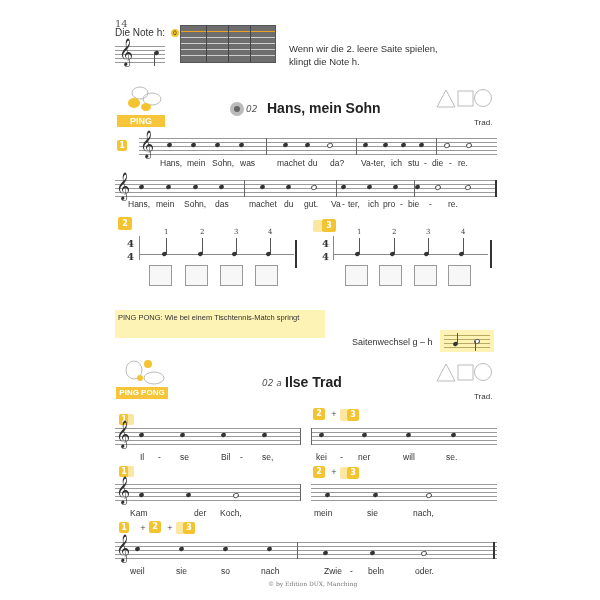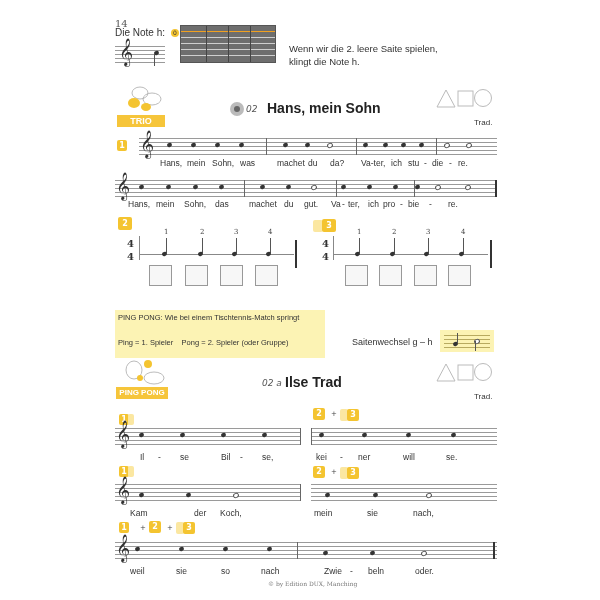--- a/index.html
+++ b/index.html
@@ -66,21 +66,21 @@
 <div class="abs sans" style="left:289px;top:56px;font-size:9.5px;color:#333;">klingt die Note h.</div>
 
 <div class="abs" style="left:120px;top:85px;width:45px;height:28px;">
   <svg width="45" height="28">
       <ellipse cx="20" cy="8" rx="8" ry="6" fill="none" stroke="#aaa" stroke-width="0.8"></ellipse>
       <ellipse cx="32" cy="14" rx="9" ry="6" fill="none" stroke="#aaa" stroke-width="0.8"></ellipse>
       <ellipse cx="14" cy="18" rx="6" ry="5" fill="#f4c430"></ellipse>
       <ellipse cx="26" cy="22" rx="5" ry="4" fill="#f4c430"></ellipse>
     </svg>
 </div>
-<div class="label-box" style="left:117px;top:115px;width:48px;height:12px;line-height:12px;">TRIO</div>
+<div class="label-box" style="left:117px;top:115px;width:48px;height:12px;line-height:12px;">PING</div>
 
 <div class="abs" style="left:230px;top:102px;width:14px;height:14px;border-radius:50%;background:#bbb;">
   <div class="abs" style="left:4px;top:4px;width:6px;height:6px;border-radius:50%;background:#666;"></div>
 </div>
 <div class="abs" style="left:246px;top:104px;font-size:9px;color:#555;font-style:italic;">02</div>
 <div class="title" style="left:267px;top:100px;">Hans, mein Sohn</div>
 
 <div class="abs shapes" style="left:435px;top:88px;">
   <svg width="58" height="20">
       <polygon points="2,19 11,2 20,19" fill="none" stroke="#bbb" stroke-width="1"></polygon>
@@ -220,23 +220,22 @@
 <div class="note" style="left:390px;top:252px;"></div>
 <div class="stem" style="left:428px;top:238px;height:15px;"></div>
 <div class="note" style="left:424px;top:252px;"></div>
 <div class="stem" style="left:463px;top:238px;height:15px;"></div>
 <div class="note" style="left:459px;top:252px;"></div>
 <div class="card" style="left:345px;top:265px;"></div>
 <div class="card" style="left:379px;top:265px;"></div>
 <div class="card" style="left:414px;top:265px;"></div>
 <div class="card" style="left:448px;top:265px;"></div>
 
-<div class="yellow-box" style="left:115px;top:310px;width:210px;height:48px;">
+<div class="yellow-box" style="left:115px;top:310px;width:210px;height:28px;">
   <div class="abs sans" style="left:3px;top:3px;font-size:7.5px;color:#333;white-space:nowrap;">PING PONG: Wie bei einem Tischtennis-Match springt</div>
-  <div class="abs sans" style="left:3px;top:28px;font-size:7.5px;color:#333;white-space:pre;">Ping = 1. Spieler    Pong = 2. Spieler (oder Gruppe)</div>
 </div>
 <div class="abs sans" style="left:352px;top:337px;font-size:9px;color:#333;">Saitenwechsel g – h</div>
 <div class="yellow-box" style="left:440px;top:330px;width:54px;height:22px;">
   <div class="abs" style="left:4px;right:4px;top:5px;height:1px;background:#b8aa60;"></div>
   <div class="abs" style="left:4px;right:4px;top:9px;height:1px;background:#b8aa60;"></div>
   <div class="abs" style="left:4px;right:4px;top:13px;height:1px;background:#b8aa60;"></div>
   <div class="abs" style="left:4px;right:4px;top:17px;height:1px;background:#b8aa60;"></div>
   <div class="note" style="left:13px;top:12px;"></div>
     <div class="stem" style="left:17px;top:3px;height:10px;"></div>
   <div class="note half" style="left:34px;top:9px;"></div>

